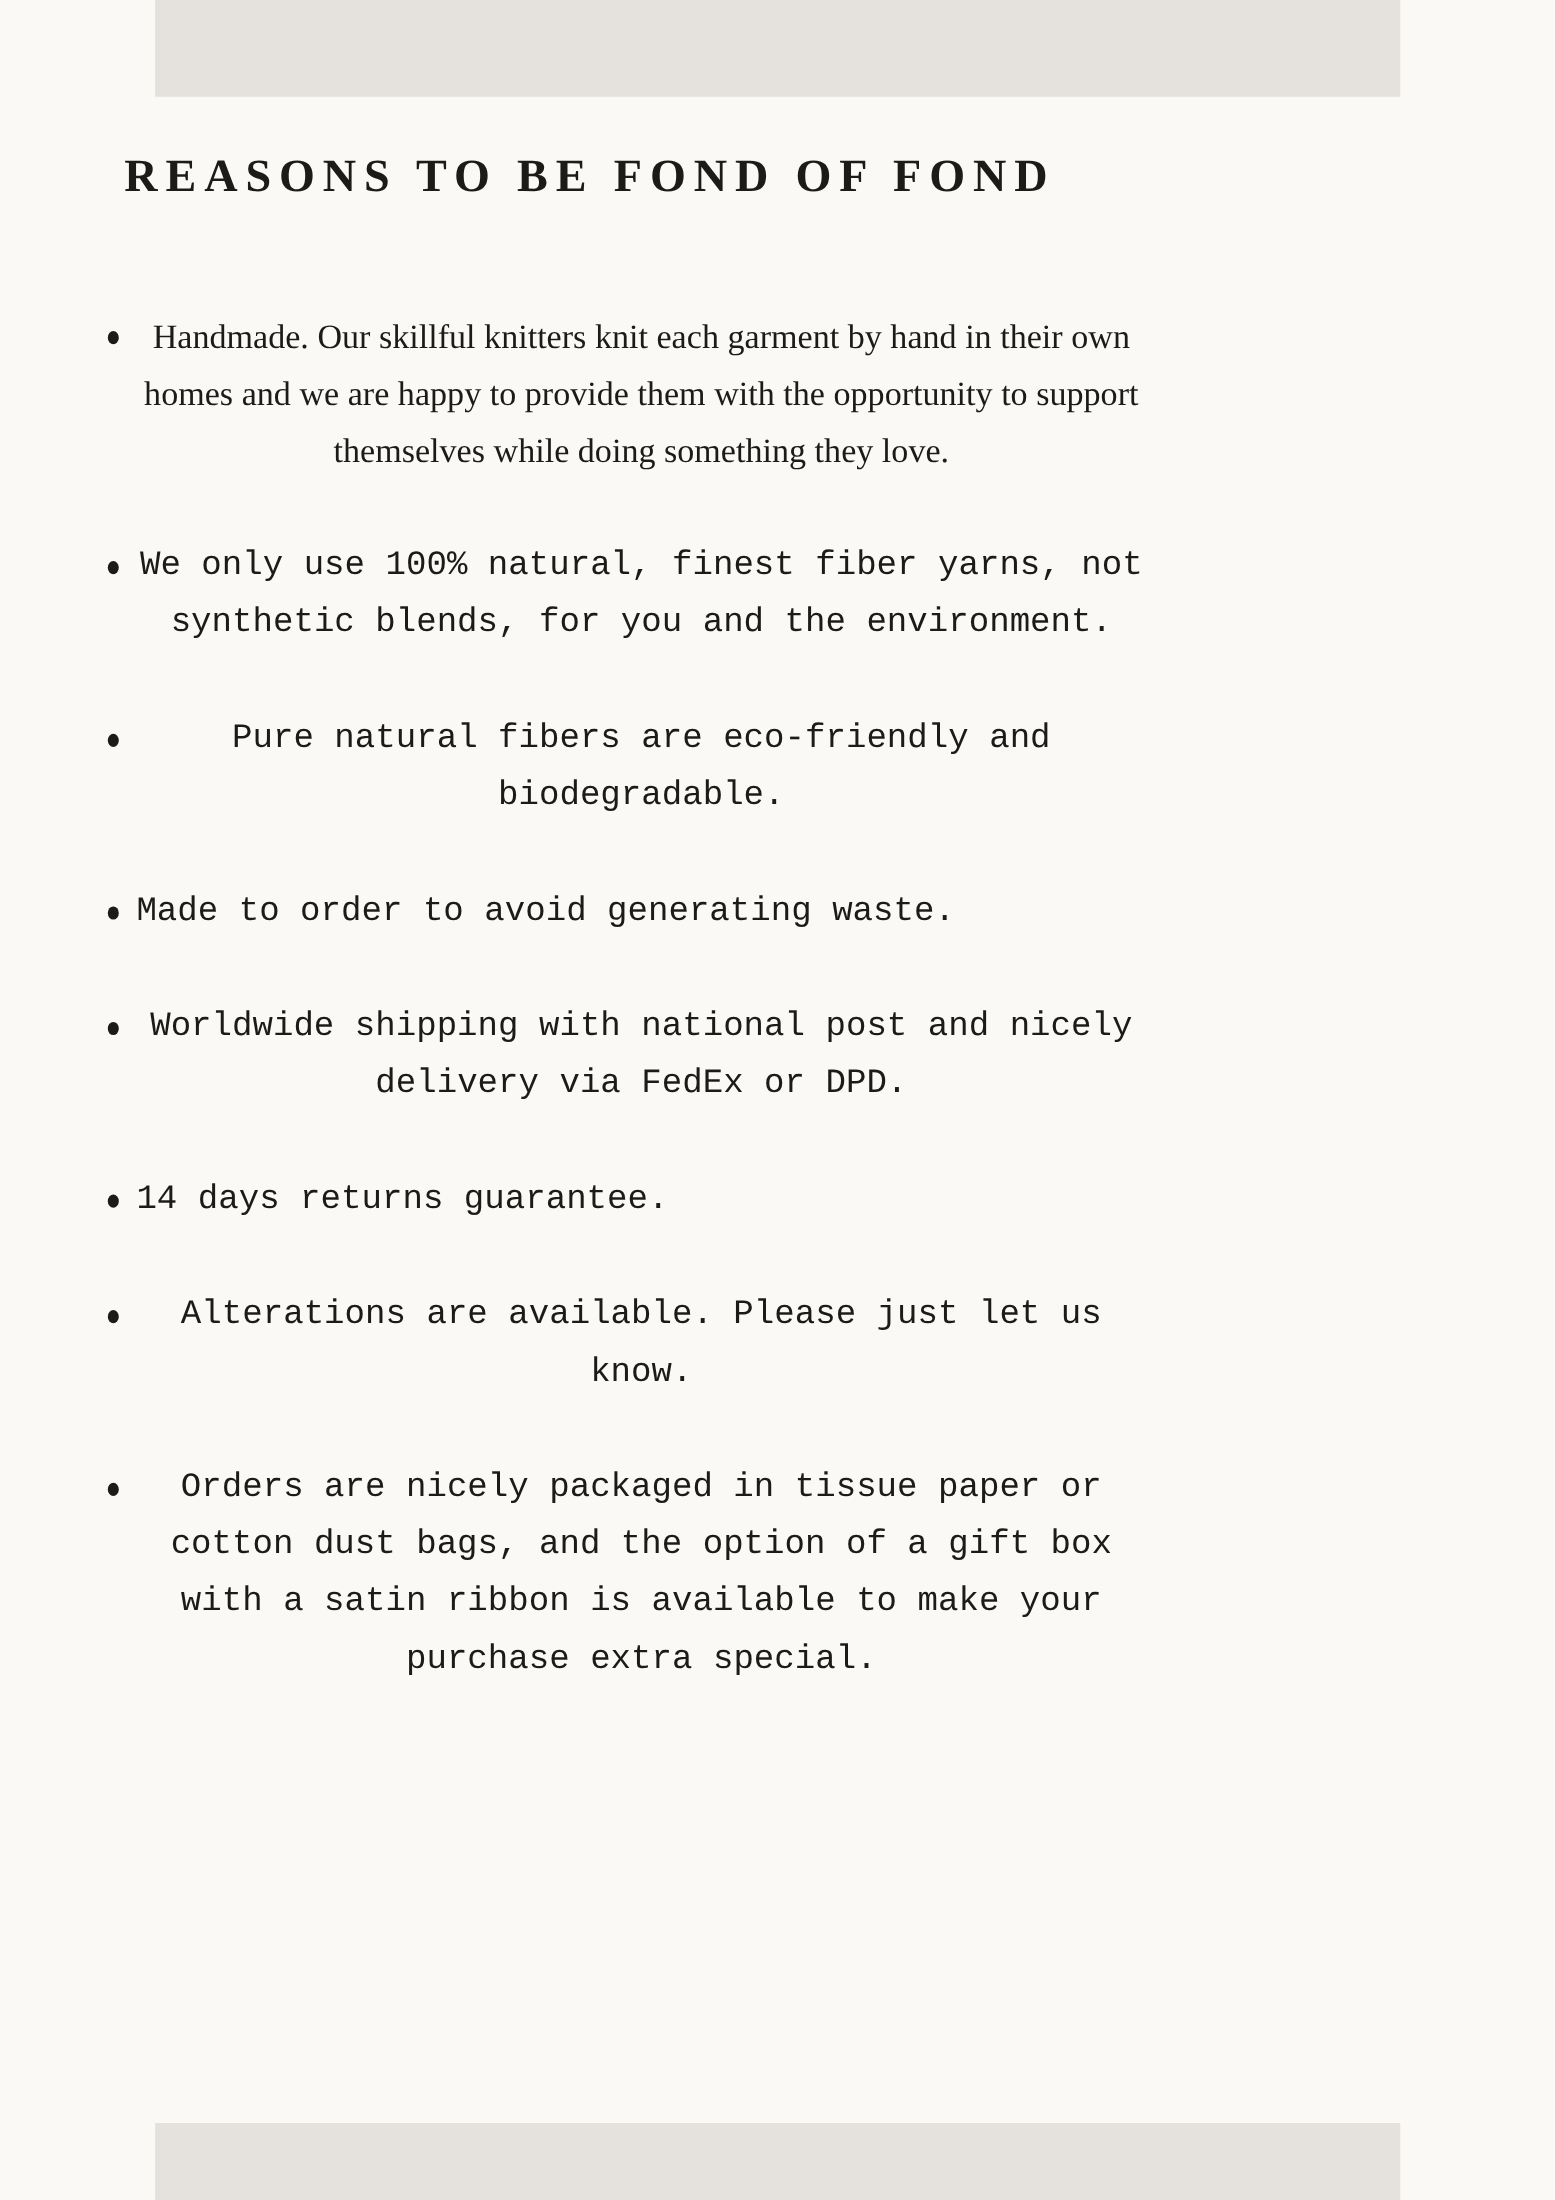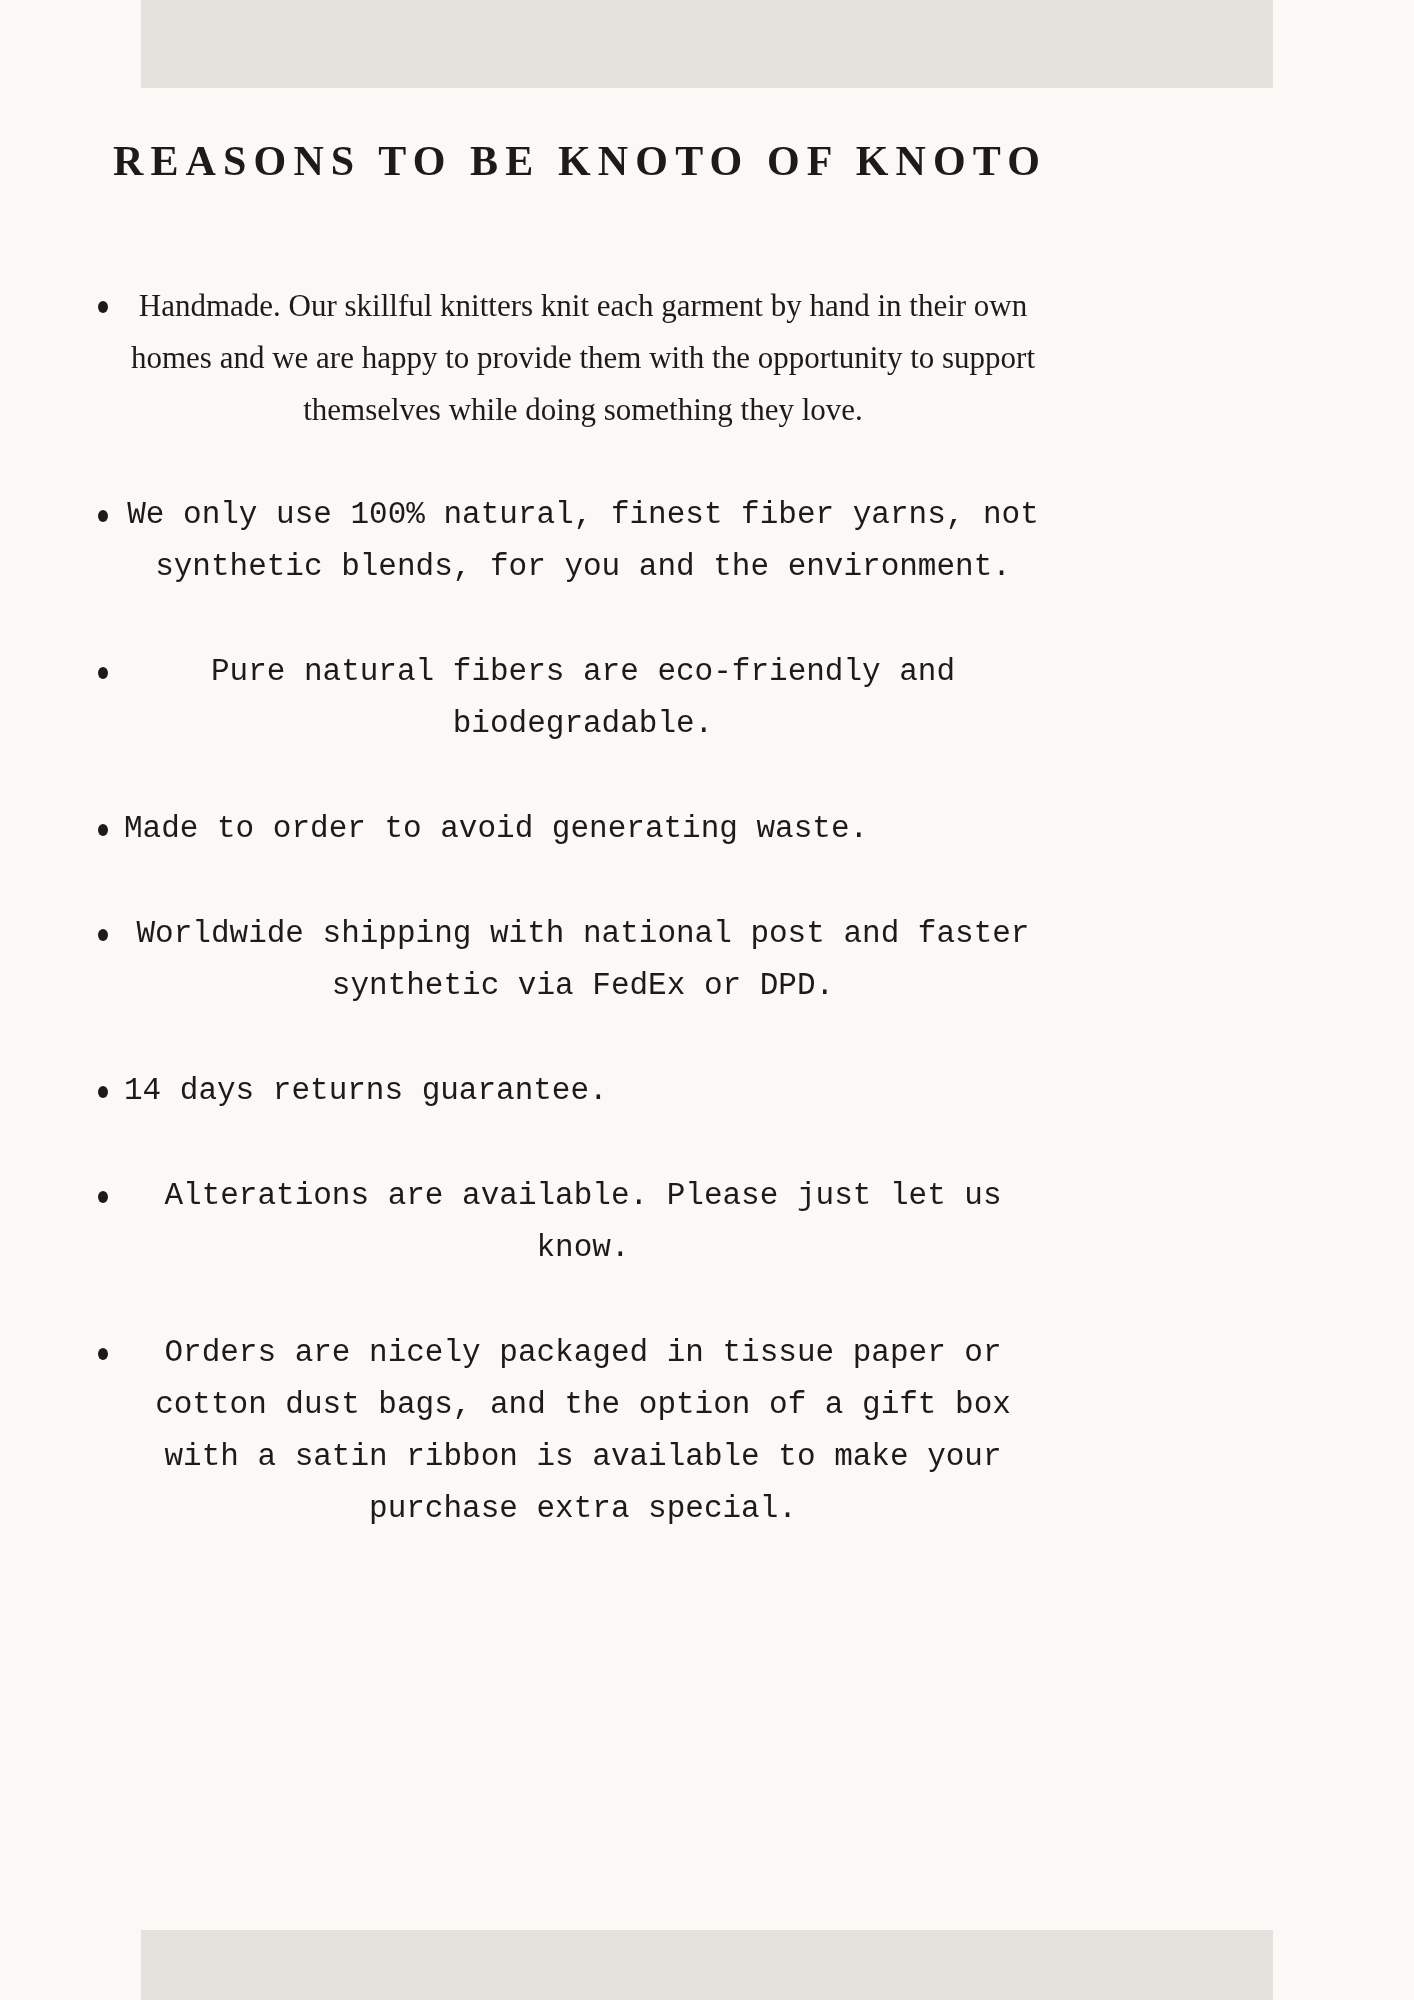--- a/index.html
+++ b/index.html
@@ -81,42 +81,42 @@
     color: var(--text);
   }
 </style>
 </head>
 <body>
 
 <div class="page">
   <div class="band band-top"></div>
 
   <div class="content">
-    <h1 class="title">REASONS TO BE KNOTO OF KNOTO</h1>
+    <h1 class="title">REASONS TO BE FOND OF FOND</h1>
 
     <ul class="reasons">
       <li>
         <span class="bullet"></span>
         <p>Handmade. Our skillful knitters knit each garment by hand in their own homes and we are happy to provide them with the opportunity to support themselves while doing something they love.</p>
       </li>
       <li>
         <span class="bullet"></span>
         <p>We only use 100% natural, finest fiber yarns, not synthetic blends, for you and the environment.</p>
       </li>
       <li>
         <span class="bullet"></span>
         <p>Pure natural fibers are eco-friendly and biodegradable.</p>
       </li>
       <li>
         <span class="bullet"></span>
         <p>Made to order to avoid generating waste.</p>
       </li>
       <li>
         <span class="bullet"></span>
-        <p>Worldwide shipping with national post and faster synthetic via FedEx or DPD.</p>
+        <p>Worldwide shipping with national post and nicely delivery via FedEx or DPD.</p>
       </li>
       <li>
         <span class="bullet"></span>
         <p>14 days returns guarantee.</p>
       </li>
       <li>
         <span class="bullet"></span>
         <p>Alterations are available. Please just let us know.</p>
       </li>
       <li>

